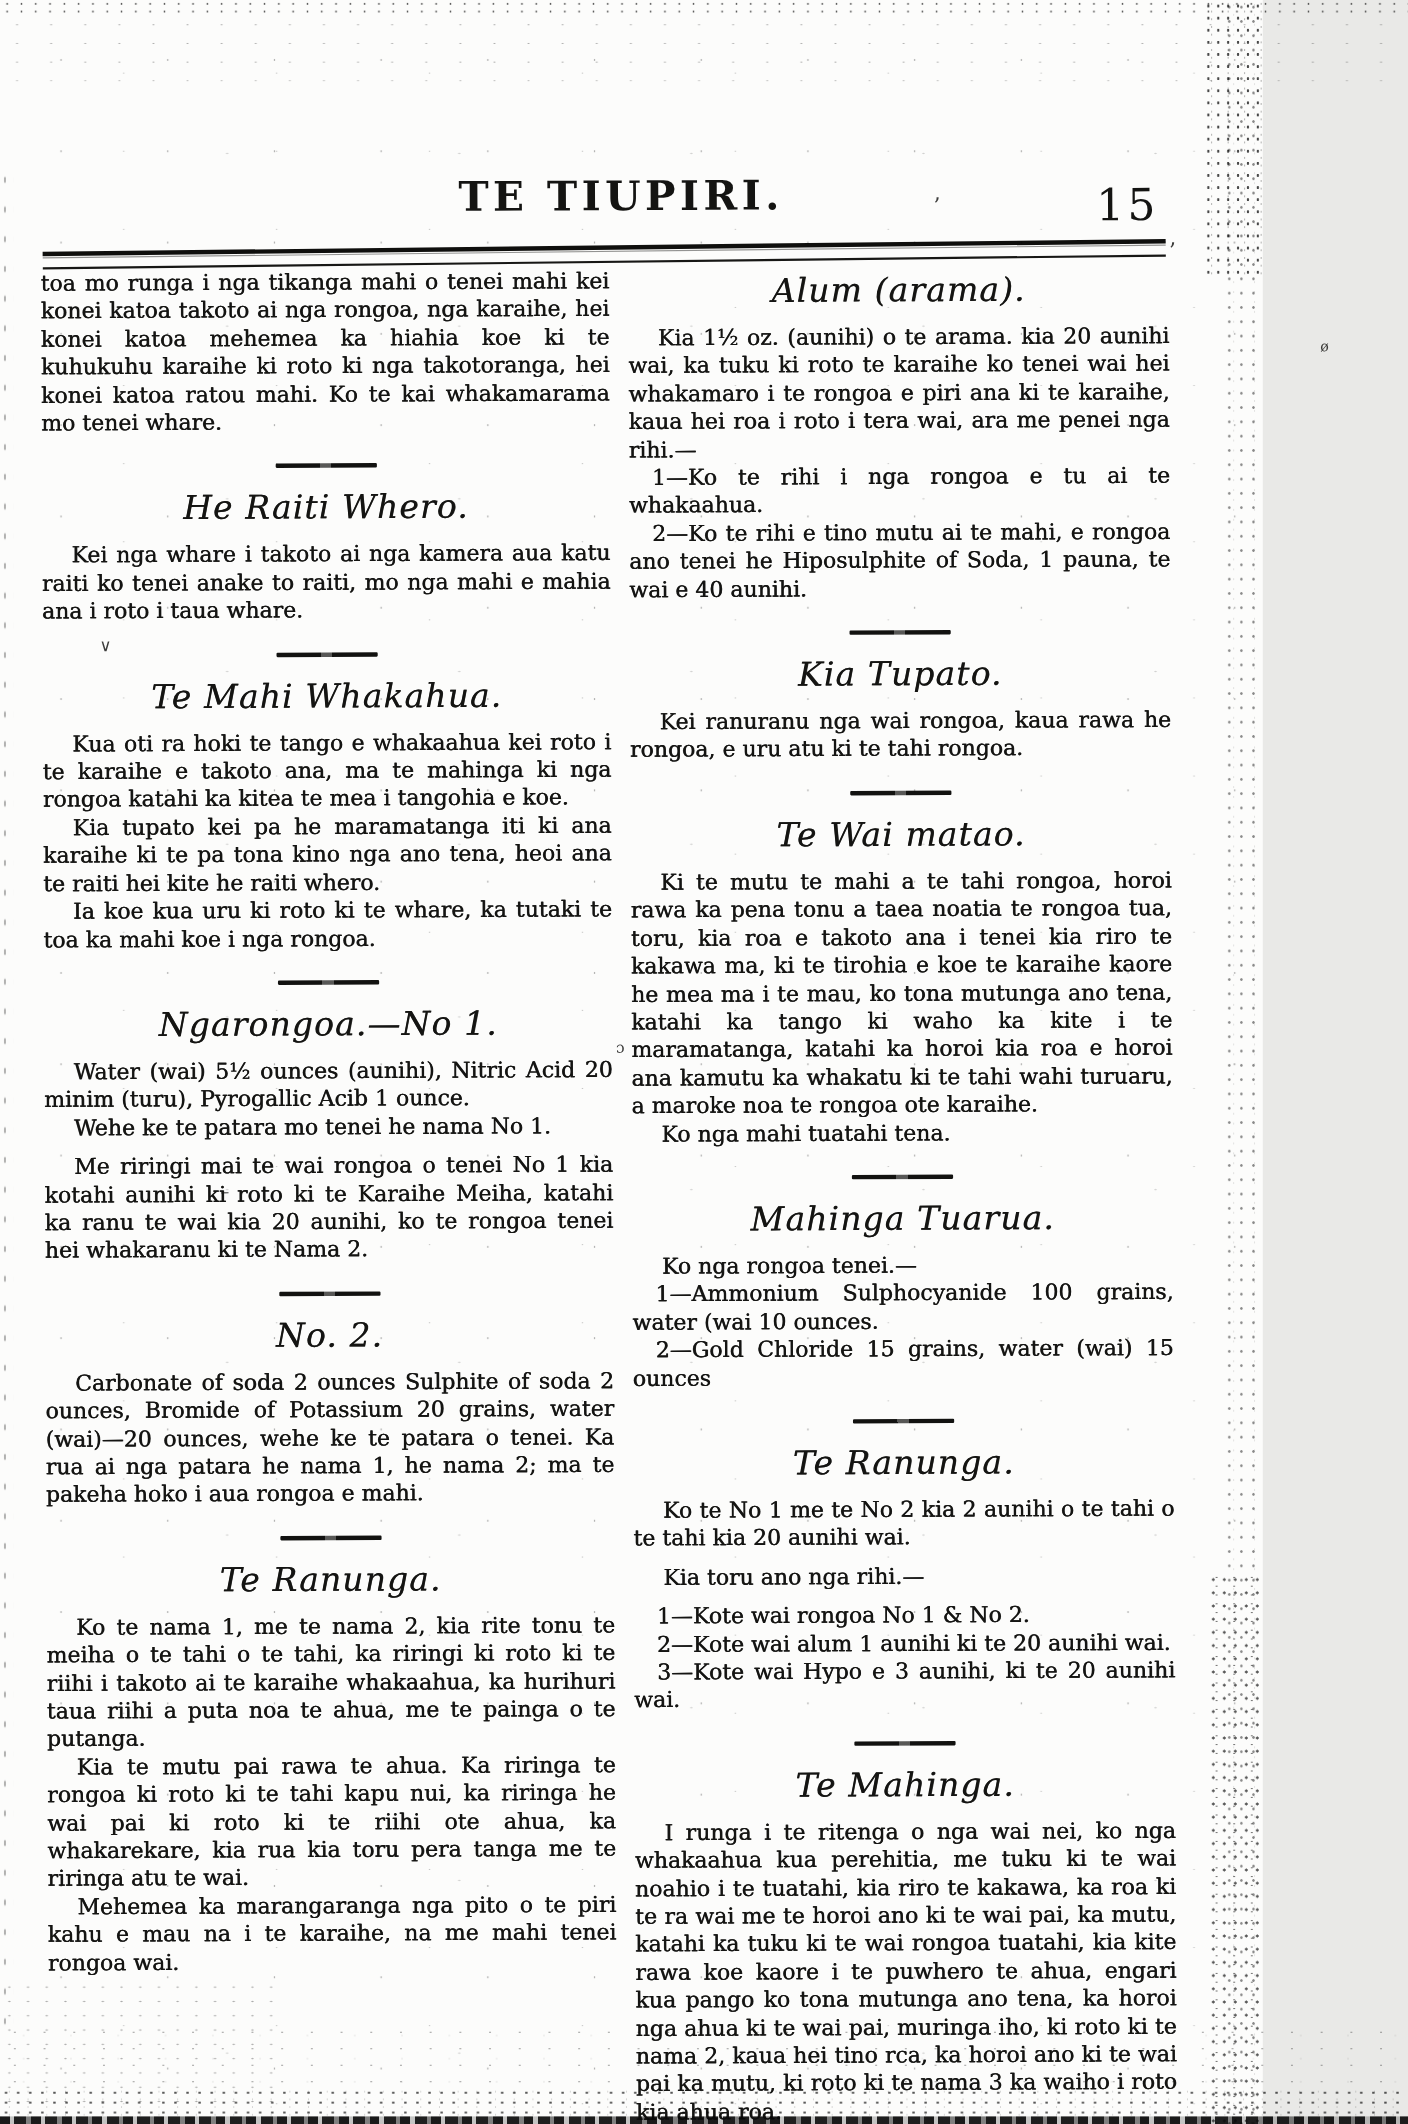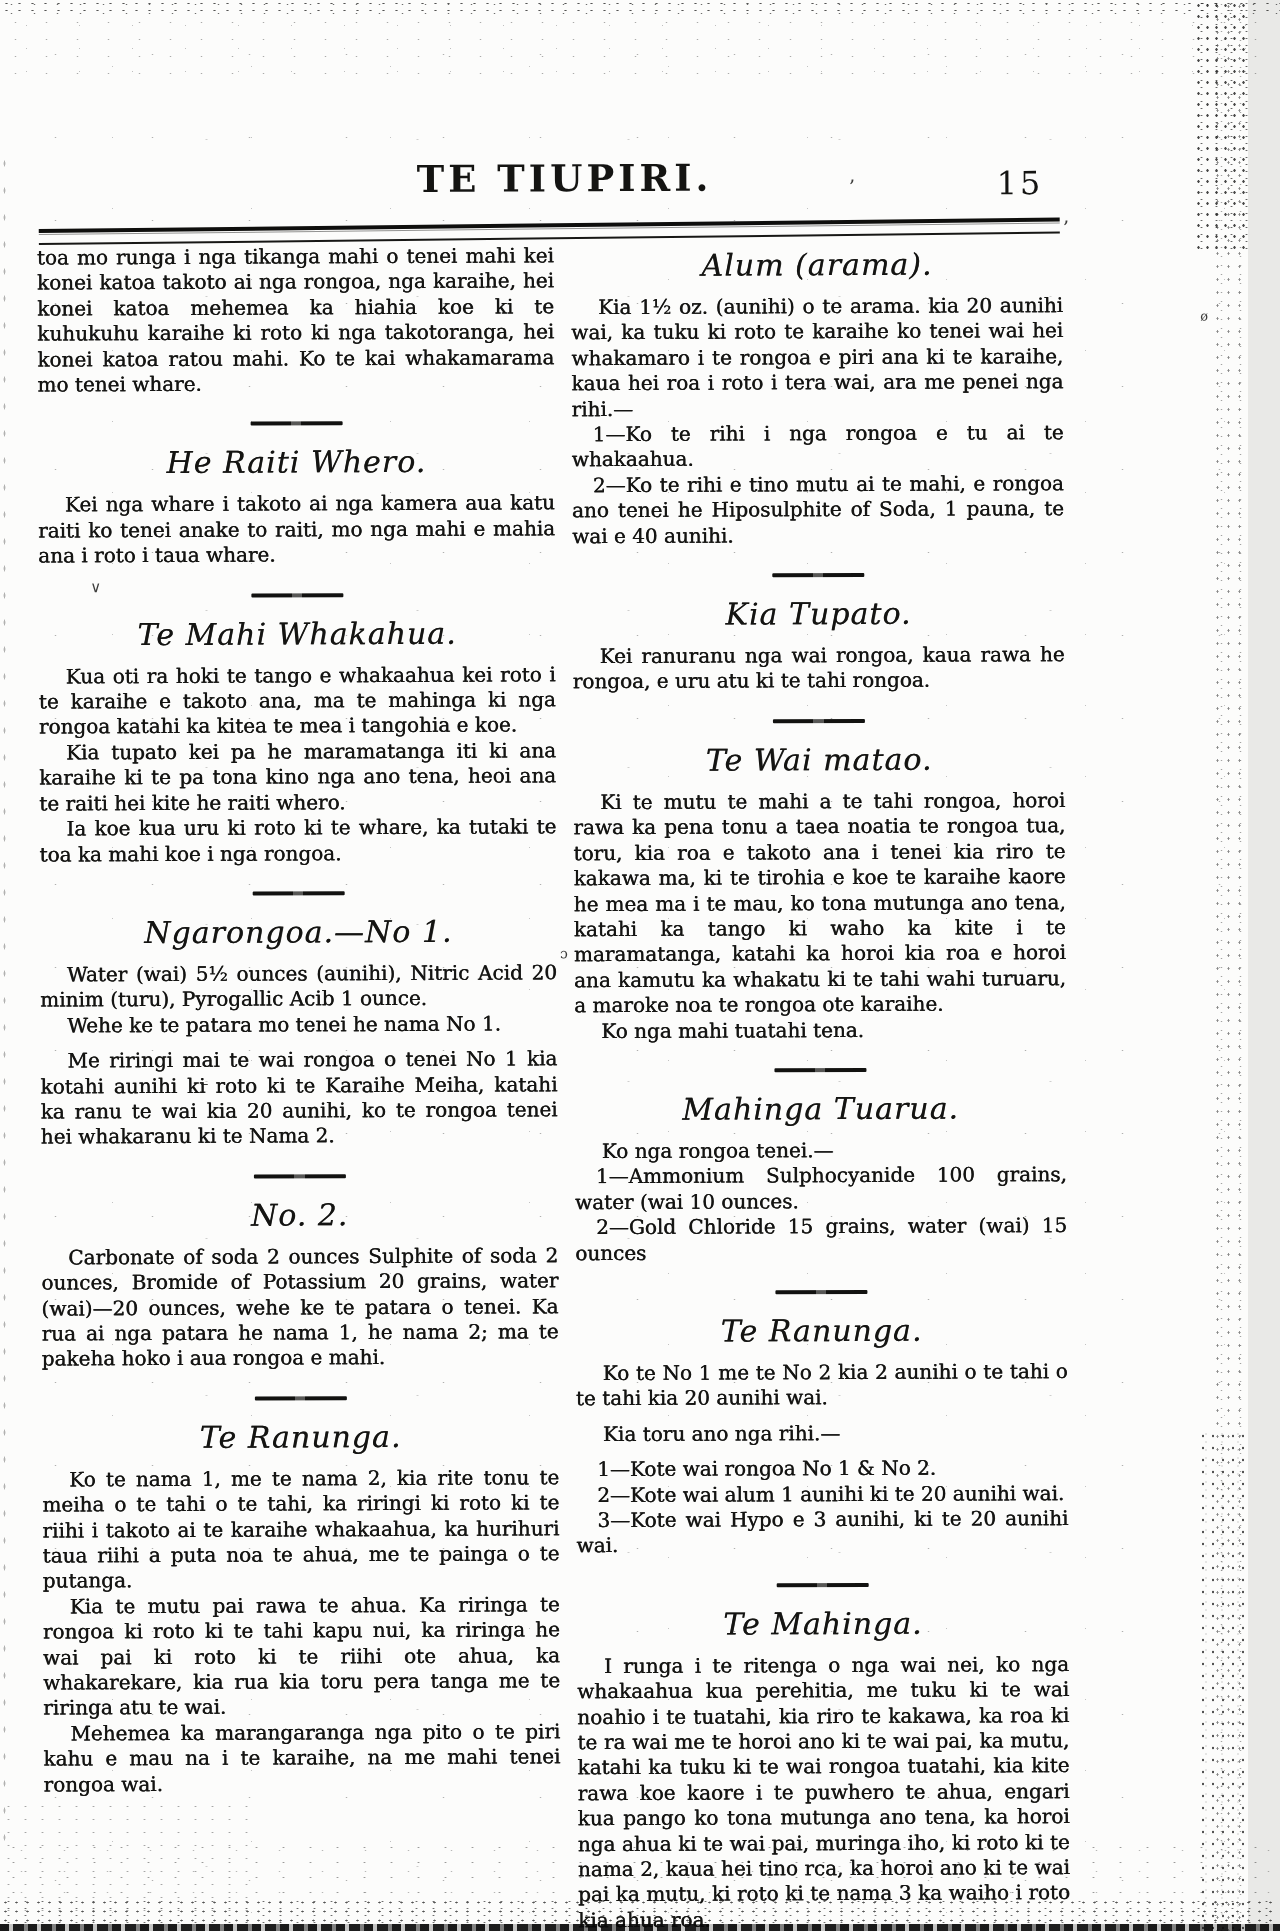--- a/index.html
+++ b/index.html
@@ -1,30 +1,30 @@
 <!DOCTYPE html>
 <html lang="mi" style="--ink: #141412; --paper: #fcfcfb;"><head>
 <meta charset="utf-8">
 <style>
   :root { --ink:#141412; --paper:#fcfcfb; }
   html,body{margin:0;padding:0;}
   body{width:1280px;height:1931px;overflow:hidden;background:#e9e9e7;}
   .page{
-    position:relative;width:1248px;height:1931px;background:var(--paper);
+    position:relative;width:1148px;height:1931px;background:var(--paper);
     color:var(--ink);font-family:"DejaVu Serif","Liberation Serif",serif;
   }
   .content{position:absolute;inset:0;transform:rotate(-0.25deg);}
   
   .masthead-title{
     position:absolute;top:156px;left:418px;width:300px;margin:0;
     font-size:37px;font-weight:bold;letter-spacing:4px;text-align:center;
     font-family:"DejaVu Serif","Liberation Serif",serif;
   }
   .page-number{
-    position:absolute;top:166px;left:1000px;font-size:32px;letter-spacing:3px;
+    position:absolute;top:166px;left:1000px;font-size:40px;letter-spacing:3px;
     font-family:"DejaVu Serif","Liberation Serif",serif;
   }
   .rule-double{
     position:absolute;top:223px;left:42px;width:1021px;height:10px;
     border-top:4px solid #0f0f0d;border-bottom:2px solid #171715;
     transform:rotate(-0.4deg);
   }
   .rule-double::after{
     content:"";position:absolute;left:0;top:1px;width:100%;height:1px;
     background:rgba(20,20,18,.45);

